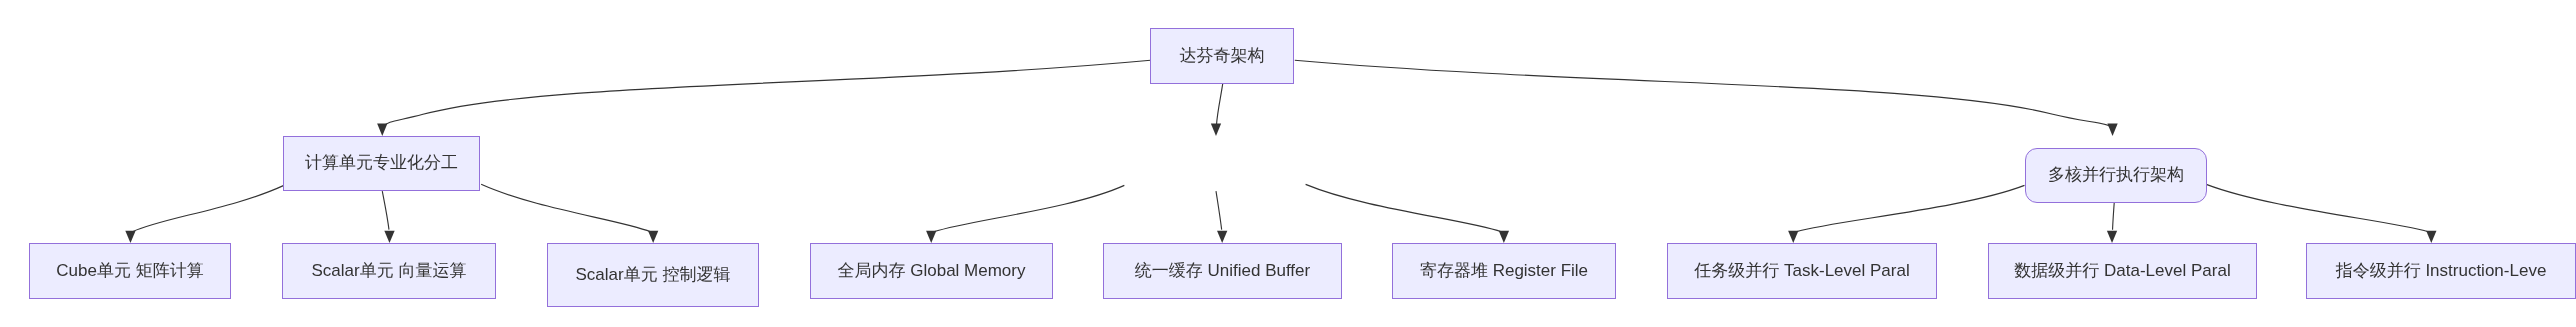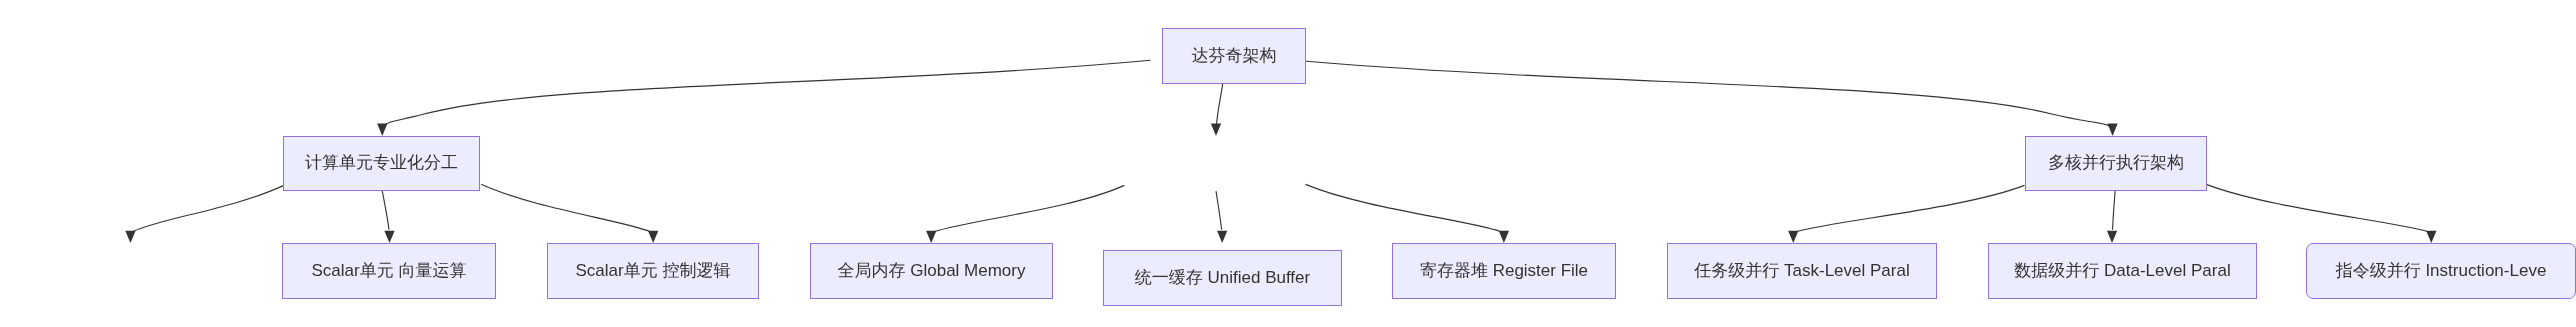--- a/index.html
+++ b/index.html
@@ -77,50 +77,53 @@
     <path class="arrowhead" d="M 2919 472 L 2909 448 L 2929 448 Z"></path>
 
     <path class="edge" d="M 3930 360 C 3810 406 3560 428 3487 450"></path>
     <path class="arrowhead" d="M 3481 472 L 3471 448 L 3491 448 Z"></path>
     <path class="edge" d="M 4106 371 C 4104 397 4102 421 4101 446"></path>
     <path class="arrowhead" d="M 4100 472 L 4090 448 L 4110 448 Z"></path>
     <path class="edge" d="M 4283 358 C 4410 406 4640 428 4714 450"></path>
     <path class="arrowhead" d="M 4720 472 L 4710 448 L 4730 448 Z"></path>
   </svg>
 
-  <div class="node" style="left:1150px;top:28px;width:144px;height:56px;margin-left:12px;">
+  <div class="node" style="left:1150px;top:28px;width:144px;height:56px;">
     <span>达芬奇架构</span>
   </div>
 
   <div class="node" style="left:283px;top:136px;width:197px;height:55px;">
     <span>计算单元专业化分工</span>
   </div>
-  <div class="node" style="left:2025px;top:136px;width:182px;height:55px;">
+  <div class="node" style="left:2025px;top:148px;width:182px;height:55px;border-radius:12px;">
     <span>多核并行执行架构</span>
   </div>
 
+  <div class="node" style="left:29px;top:243px;width:202px;height:56px;">
+    <span>Cube单元 矩阵计算</span>
+  </div>
   <div class="node" style="left:282px;top:243px;width:214px;height:56px;">
     <span>Scalar单元 向量运算</span>
   </div>
-  <div class="node" style="left:547px;top:243px;width:212px;height:56px;">
+  <div class="node" style="left:547px;top:243px;width:212px;height:64px;">
     <span>Scalar单元 控制逻辑</span>
   </div>
   <div class="node" style="left:810px;top:243px;width:243px;height:56px;">
     <span>全局内存 Global Memory</span>
   </div>
-  <div class="node" style="left:1103px;top:243px;width:239px;height:56px;margin-top:7px;">
+  <div class="node" style="left:1103px;top:243px;width:239px;height:56px;">
     <span>统一缓存 Unified Buffer</span>
   </div>
   <div class="node" style="left:1392px;top:243px;width:224px;height:56px;">
     <span>寄存器堆 Register File</span>
   </div>
   <div class="node" style="left:1667px;top:243px;width:270px;height:56px;align-items:center;">
     <span>任务级并行 Task-Level Paral</span>
   </div>
   <div class="node" style="left:1988px;top:243px;width:269px;height:56px;text-align:right;">
     <span>数据级并行 Data-Level Paral</span>
   </div>
-  <div class="node" style="left:2306px;top:243px;width:270px;height:56px;border-radius:7px;">
+  <div class="node" style="left:2306px;top:243px;width:270px;height:56px;">
     <span>指令级并行 Instruction-Leve</span>
   </div>
 
 </div>
 
 
 </body></html>

